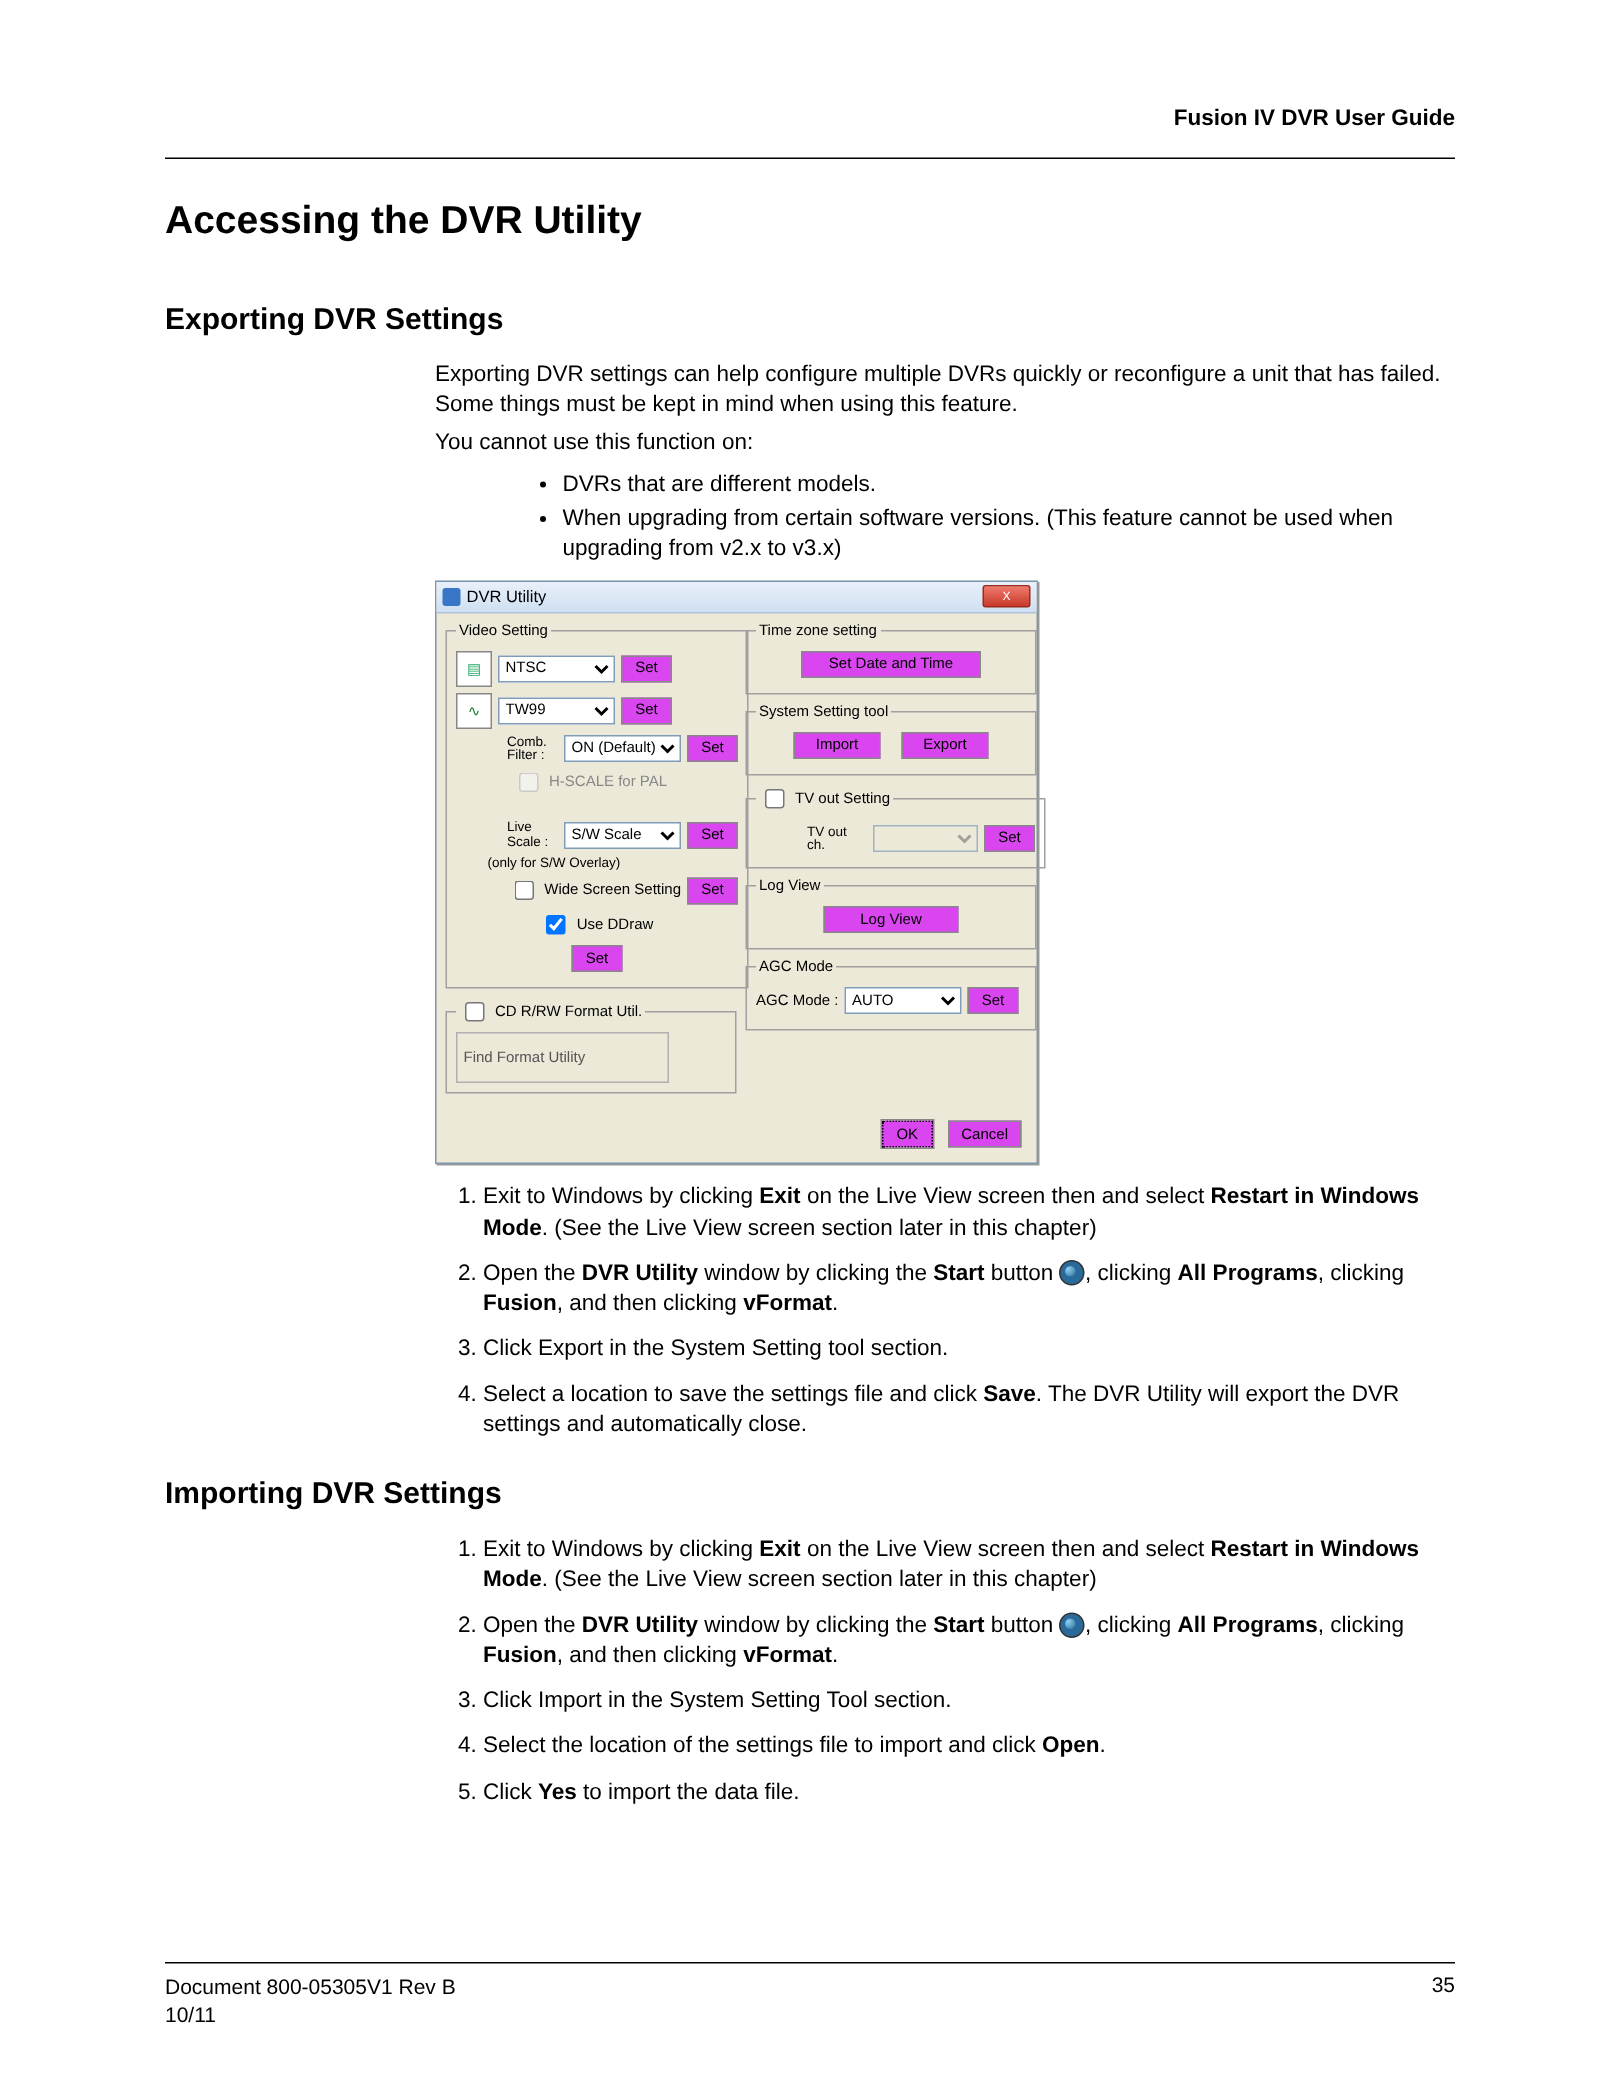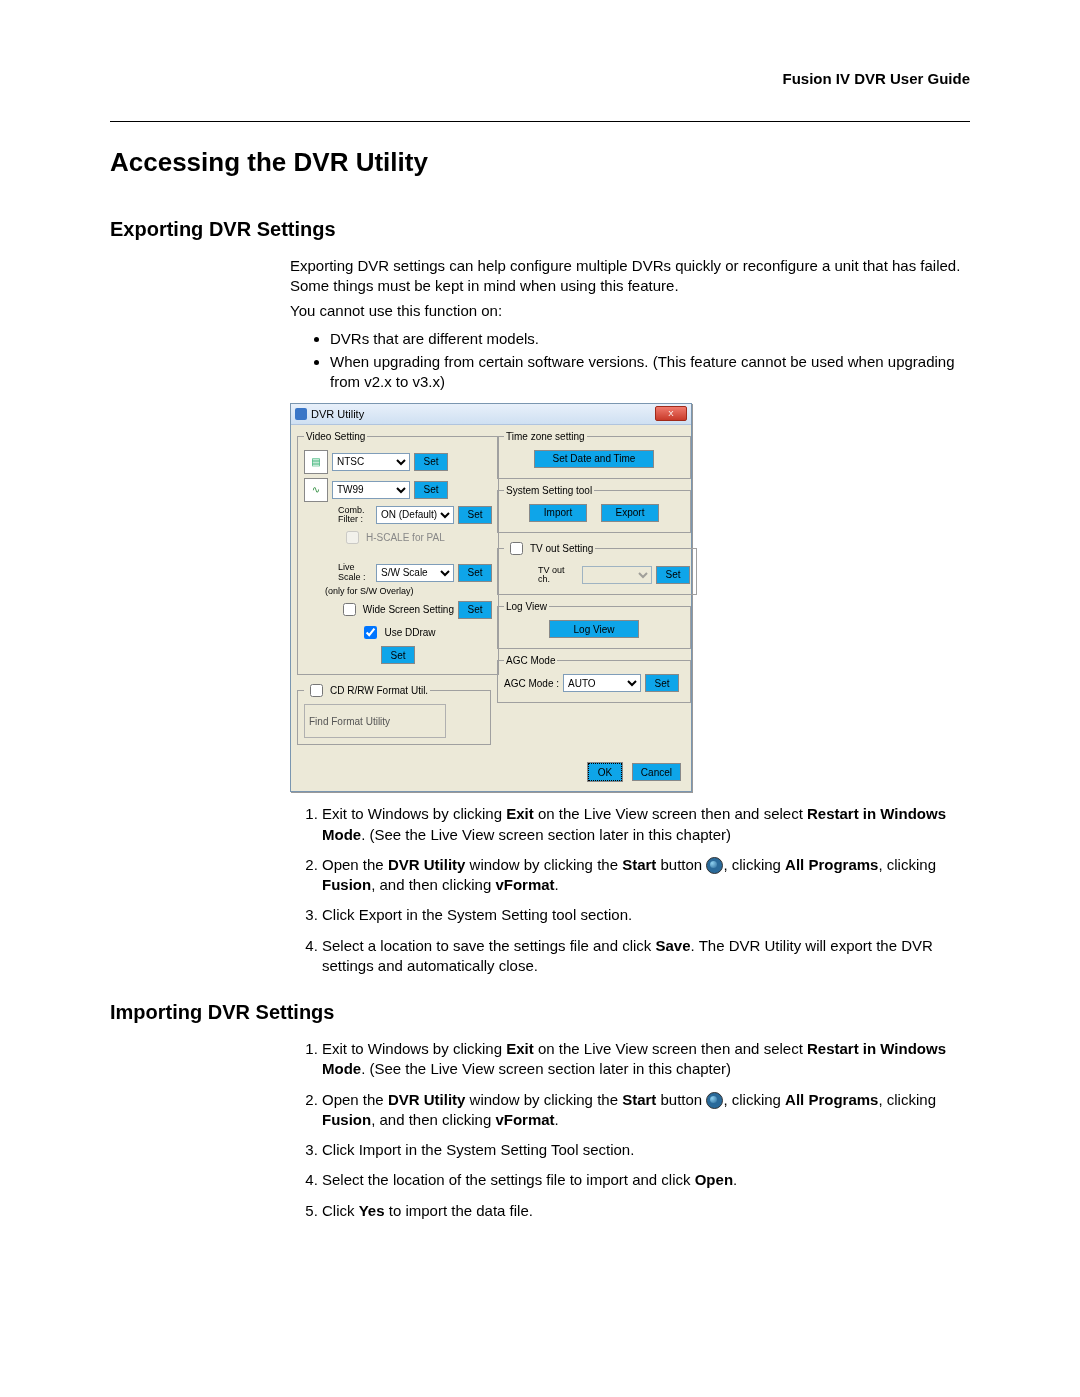--- a/index.html
+++ b/index.html
@@ -14,40 +14,40 @@
     width: 1080px;
     height: 1397px;
     box-sizing: border-box;
     padding: 70px 110px 40px 110px;
     position: relative;
   }
   .doc-title {
     text-align: right;
     font-weight: bold;
     font-size: 15px;
-    margin-bottom: 34px;
+    margin-bottom: 18px;
   }
   .hr-top { border: none; border-top: 1.5px solid #000; margin: 0 0 25px 0; }
   .h1 {
     font-size: 26px;
     font-weight: bold;
     margin: 0 0 40px 0;
   }
   .h2 {
     font-size: 20px;
     font-weight: bold;
     margin: 25px 0 15px 0;
   }
   .body-block {
     margin-left: 180px;
     line-height: 1.35;
   }
   .body-block p { margin: 0 0 4px 0; }
   .bullets { margin: 8px 0 10px 0; padding-left: 40px; }
-  .bullets li { margin-bottom: 3px; }
+  .bullets li { margin-bottom: 3px; margin-left: 45px; }
   .ol { margin: 12px 0 0 0; padding-left: 32px; }
   .ol li { margin-bottom: 10px; }
   .start-icon {
     display: inline-block;
     width: 15px; height: 15px;
     background: #2a6a9a;
     border-radius: 50%;
     border: 1px solid #333;
     vertical-align: middle;
     position: relative;
@@ -133,21 +133,21 @@
     font-size: 10px;
     height: 18px;
     width: 78px;
     border: 1px solid #7f9db9;
     background: #fff;
   }
   .btn {
     font-size: 10px;
     height: 18px;
     border: 1px solid #888;
-    background: #0ea5e9;
+    background: #d946ef;
     padding: 0 8px;
     min-width: 34px;
     cursor: default;
   }
   .btn.wide { min-width: 120px; padding: 0 12px; }
   .btn.mid { min-width: 58px; }
   .cb { display: flex; align-items: center; gap: 4px; font-size: 10px; }
   .readonly {
     font-size: 10px;
     height: 34px;
@@ -340,13 +340,20 @@
       <li>Click Import in the System Setting Tool section.</li>
       <li>
         <span>Select the location of the settings file to import and click </span><b>Open</b><span>.</span>
       </li>
       <li>
         <span>Click </span><b>Yes</b><span> to import the data file.</span>
       </li>
     </ol>
   </div>
 
+  <div class="footer">
+    <div class="left">
+      <div>Document 800-05305V1 Rev B</div>
+      <div>10/11</div>
+    </div>
+    <div>35</div>
+  </div>
 </div>
 
 </body></html>

